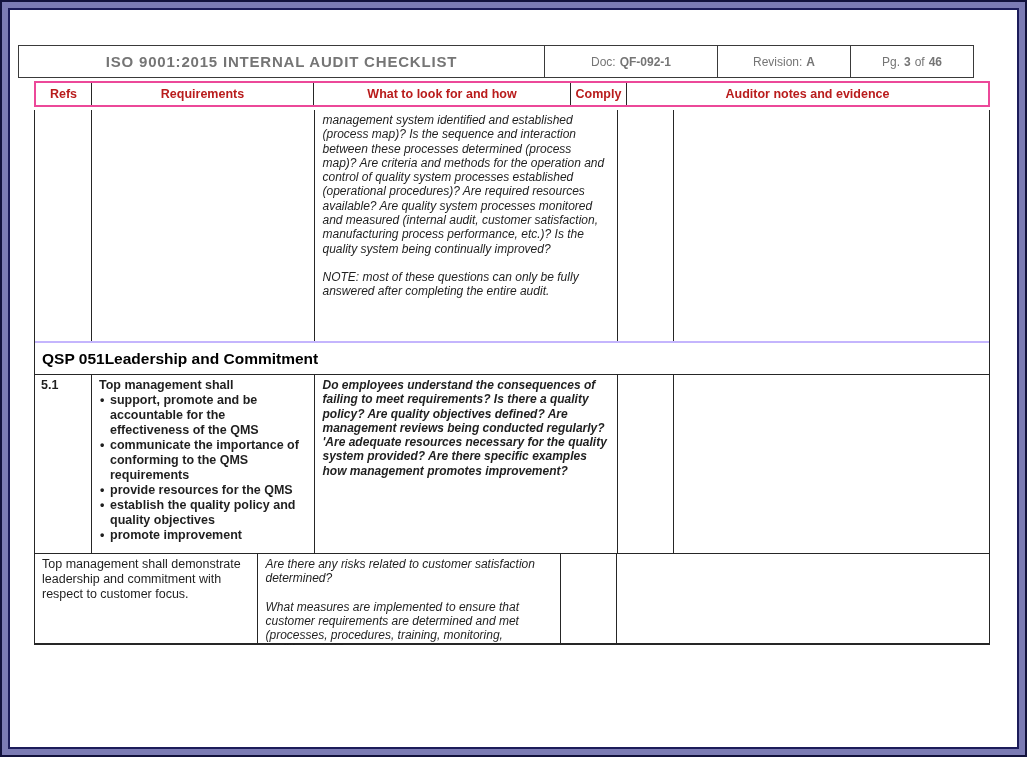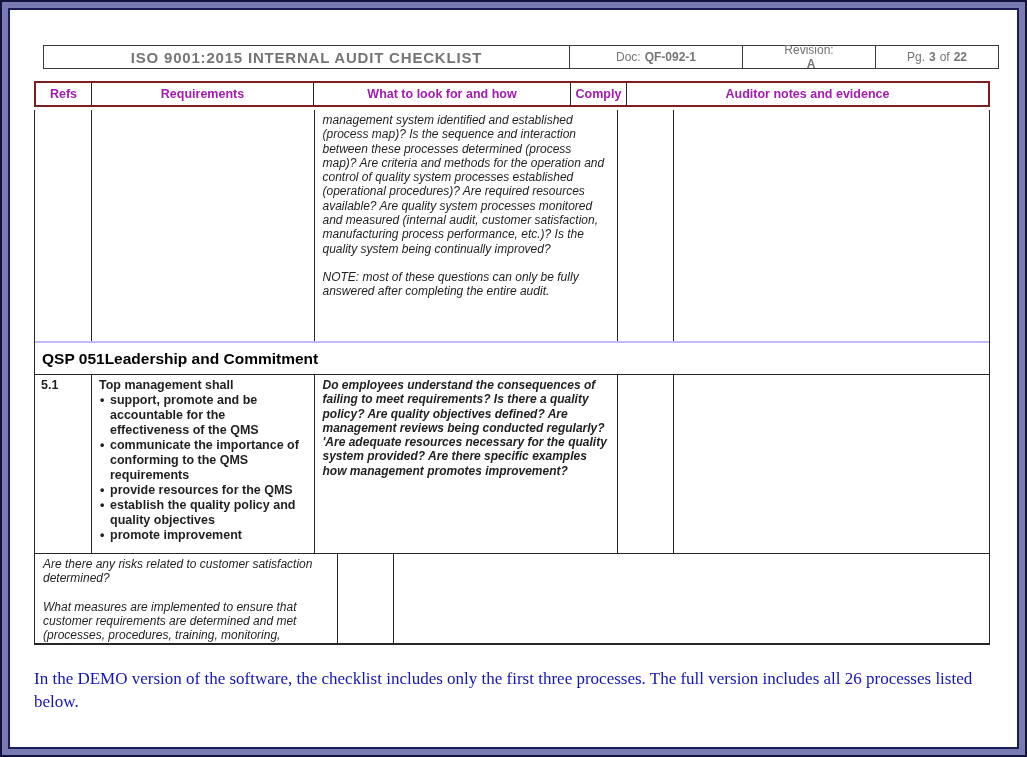--- a/index.html
+++ b/index.html
@@ -8,35 +8,35 @@
 
   
   .frame-outer { position:absolute; inset:0; border:2px solid #12123c; pointer-events:none; z-index:5; }
   .frame-band  { position:absolute; inset:2px; border:6px solid #7b7bb4; pointer-events:none; z-index:5; }
   .frame-inner { position:absolute; inset:8px; border:2px solid #1c1c5a; pointer-events:none; z-index:5; }
 
   .page { position:absolute; inset:10px; background:#fff; }
 
   
   .title-strip {
-    position:absolute; left:33px; top:35px; width:956px; height:24px;
+    position:absolute; left:8px; top:35px; width:956px; height:33px;
     display:flex; border:1px solid #3a3a3a; color:#757575;
   }
   .title-cell { display:flex; align-items:center; justify-content:center; font-size:12px; }
   .tc-title { width:526px; font-weight:bold; font-size:15px; letter-spacing:0.8px; border-right:1px solid #3a3a3a; }
   .tc-doc { width:173px; border-right:1px solid #3a3a3a; }
-  .tc-rev { width:133px; border-right:1px solid #3a3a3a;flex-direction:column; }
+  .tc-rev { width:133px; border-right:1px solid #3a3a3a; }
   .tc-pg  { flex:1; }
   .title-cell b { font-weight:bold; margin-left:4px; }
   .title-cell .sep { margin-left:4px; font-weight:normal; }
 
   
   .colhead {
     position:absolute; left:24px; top:71px; width:956px; height:26px;
-    display:flex; border:2px solid #7f1d1d; color:#a21caf; font-weight:bold; font-size:12.5px;
+    display:flex; border:2px solid #ec4899; color:#b91c1c; font-weight:bold; font-size:12.5px;
   }
   .colhead .hc { display:flex; align-items:center; justify-content:center; border-right:1.5px solid #262626; }
   .hc-refs { width:56px; }
   .hc-req  { width:222px; }
   .hc-look { width:257px; }
   .hc-comply { width:56px; }
   .hc-notes { flex:1; border-right:none !important; }
 
   
   .btable {
@@ -86,21 +86,21 @@
       <b>QF-092-1</b>
     </div>
     <div class="title-cell tc-rev">
       <span>Revision:</span>
       <b>A</b>
     </div>
     <div class="title-cell tc-pg">
       <span>Pg.</span>
       <b>3</b>
       <span class="sep">of</span>
-      <b>22</b>
+      <b>46</b>
     </div>
   </div>
 
   <div class="colhead">
     <div class="hc hc-refs">Refs</div>
     <div class="hc hc-req">Requirements</div>
     <div class="hc hc-look">What to look for and how</div>
     <div class="hc hc-comply">Comply</div>
     <div class="hc hc-notes">Auditor notes and evidence</div>
   </div>
@@ -136,29 +136,29 @@
         </ul>
       </div>
       <div class="cell c-look">
         <p>Do employees understand the consequences of failing to meet requirements? Is there a quality policy? Are quality objectives defined? Are management reviews being conducted regularly? 'Are adequate resources necessary for the quality system provided? Are there specific examples how management promotes improvement?</p>
       </div>
       <div class="cell c-comply"></div>
       <div class="cell c-notes"></div>
     </div>
 
     <div class="brow row-512">
+      <div class="cell c-req">Top management shall demonstrate leadership and commitment with respect to customer focus.</div>
       <div class="cell c-look">
         <p style="margin-top:0">Are there any risks related to customer satisfaction determined?</p>
         <p>What measures are implemented to ensure that customer requirements are determined and met (processes, procedures, training, monitoring, auditing, etc.)?</p>
       </div>
       <div class="cell c-comply"></div>
       <div class="cell c-notes"></div>
     </div>
 
   </div>
 
-  <div class="demo-note">In the DEMO version of the software, the checklist includes only the first three processes. The full version includes all 26 processes listed below.</div>
 
 </div>
 
 <div class="frame-outer"></div>
 <div class="frame-band"></div>
 <div class="frame-inner"></div>
 
 </body></html>

